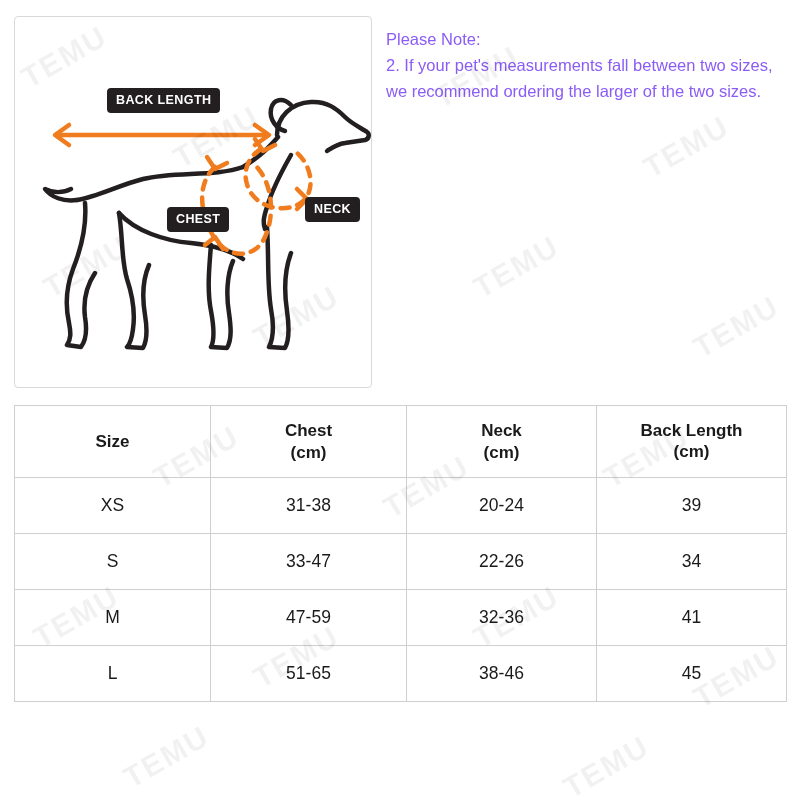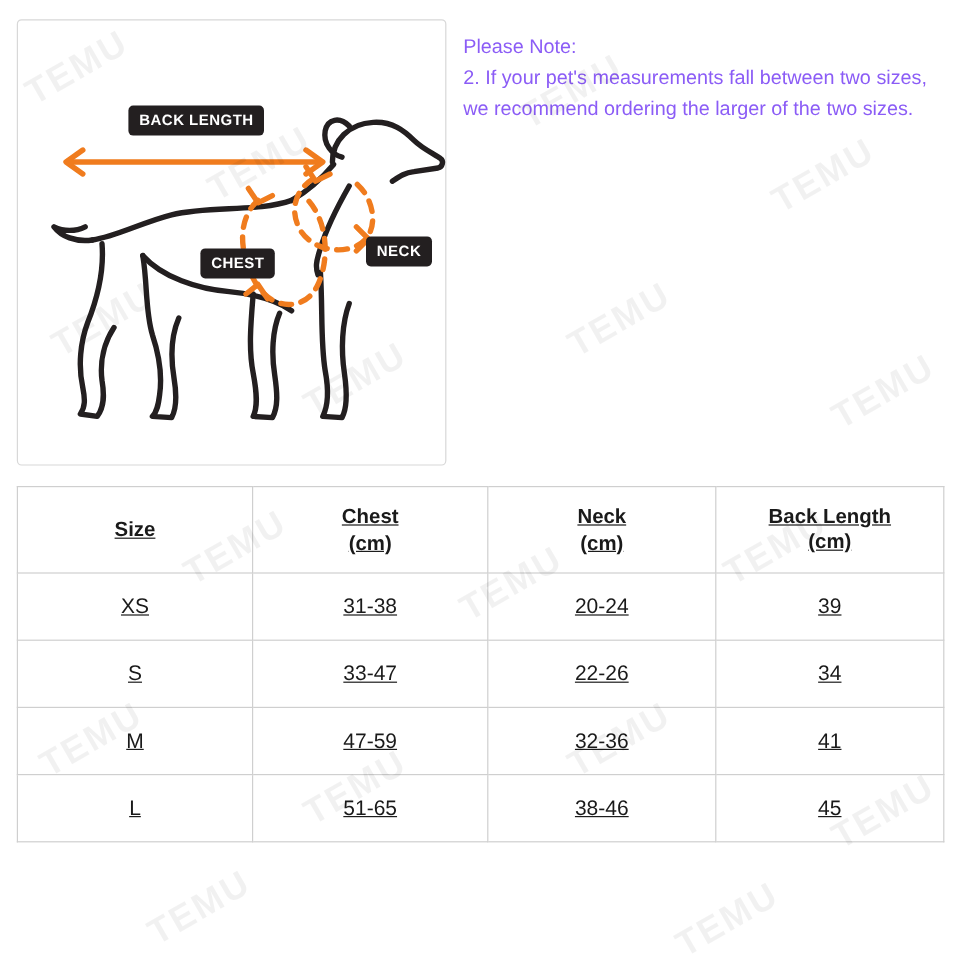--- a/index.html
+++ b/index.html
@@ -69,21 +69,21 @@
     white-space: nowrap;
     z-index: 3;
   }
   .tag.back { left: 92px; top: 71px; font-size: 12.5px; }
   .tag.chest { left: 152; top: 190px; }
   .tag.neck  { left: 290px; top: 180px; }
 
   svg.dog { position: absolute; left: 0; top: 0; width: 358px; height: 372px; }
 
   
-  .table-wrap { padding: 0 14px; text-decoration: underline; }
+  .table-wrap { padding: 0 14px; }
   table {
     width: 772px;
     border-collapse: collapse;
     table-layout: fixed;
     font-size: 17px;
   }
   table, th, td { border: 1px solid #cfcfcf; }
   th, td {
     text-align: center;
     vertical-align: middle;

